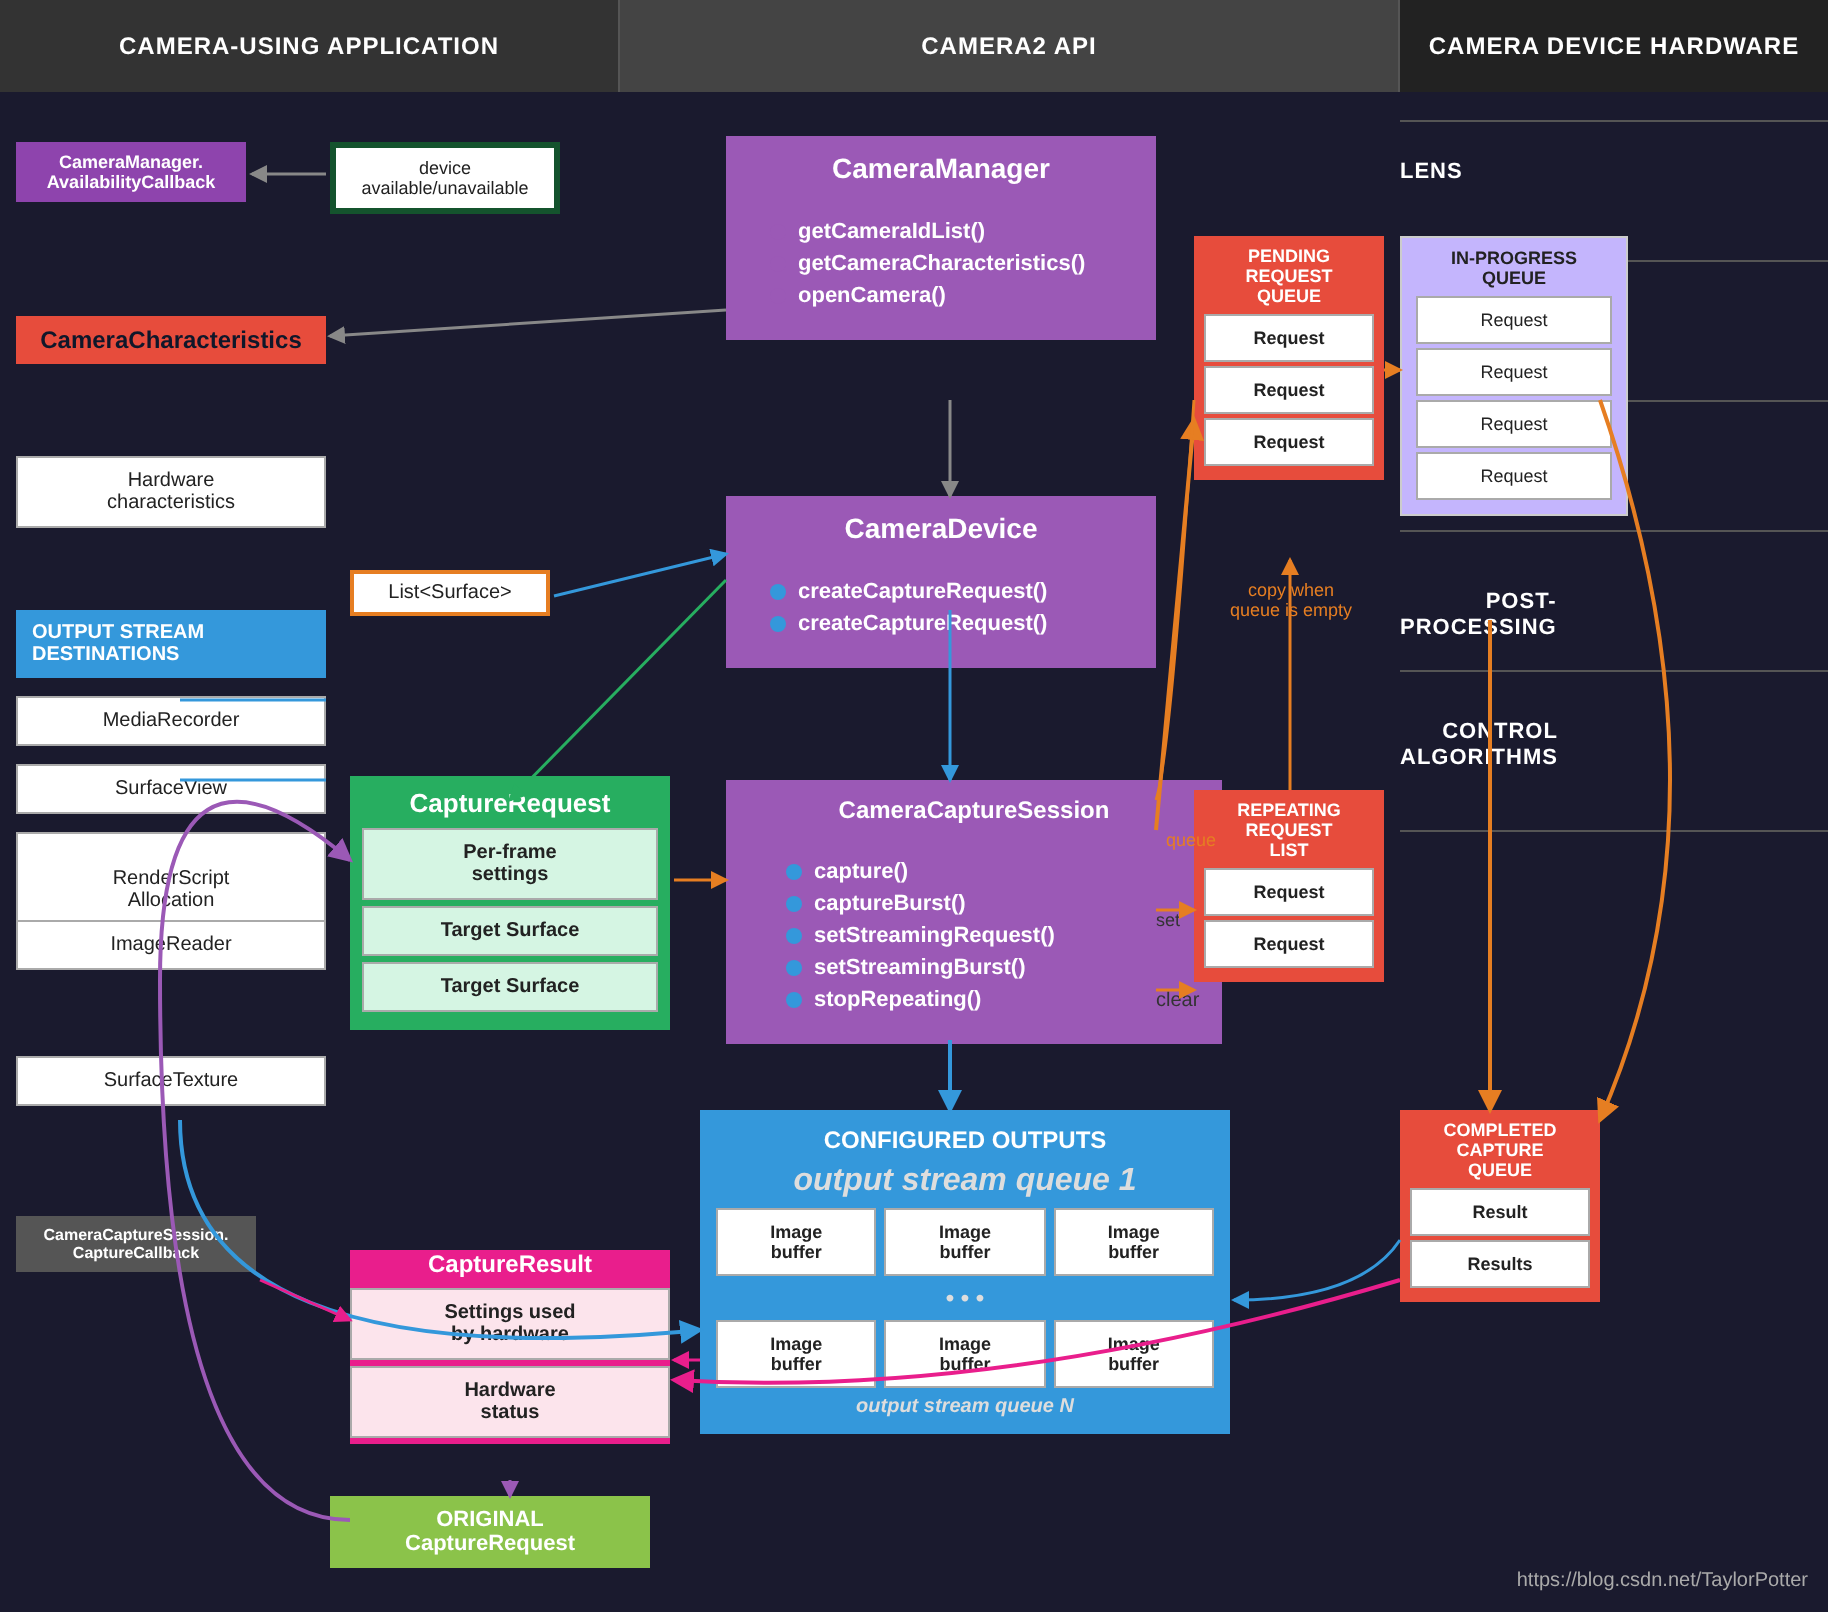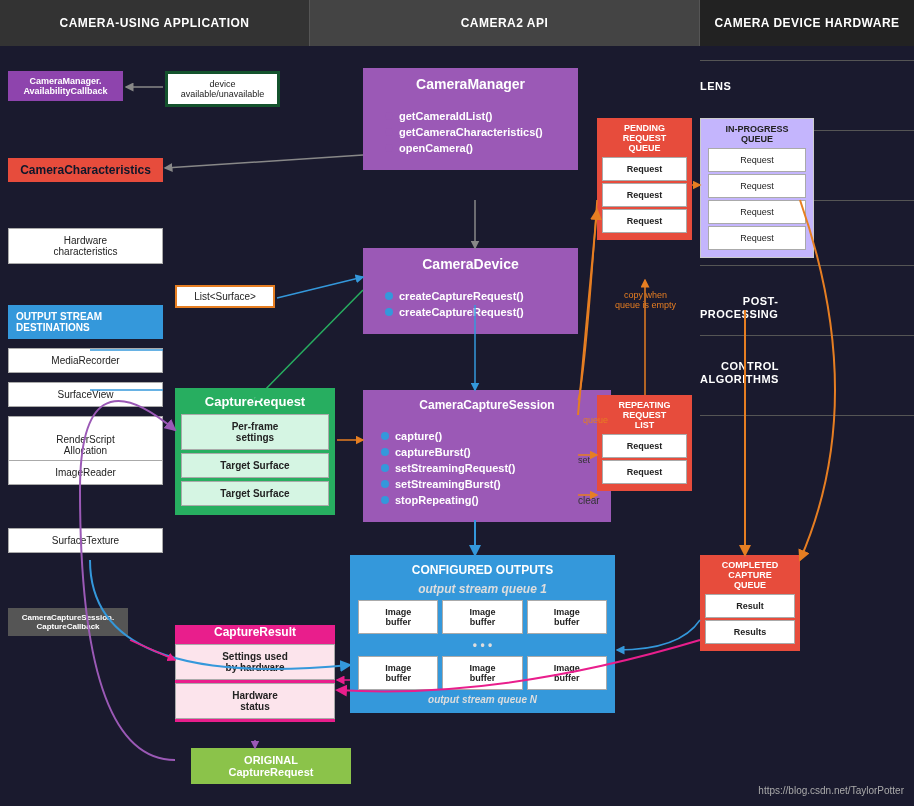--- a/index.html
+++ b/index.html
@@ -357,21 +357,21 @@
 settings</span>
     </div>
     <div class="sub-box" style="margin:3px 0; background:#d5f5e3;">
       <span style="font-size:10px;">Target Surface</span>
     </div>
     <div class="sub-box" style="margin:3px 0; background:#d5f5e3;">
       <span style="font-size:10px;">Target Surface</span>
     </div>
   </div>
 
-  <div class="box box-purple" style="left:363px; top:390px; width:248px; padding:8px 6px 4px;">
+  <div class="box box-purple" style="left:363px; top:390px; width:248px; padding:8px 18px 4px;">
     <div style="margin-bottom:6px; font-size:12px;">CameraCaptureSession</div>
     <div class="method-list">
       <div class="method-item">
         <div class="dot dot-blue"></div>
         <span>capture()</span>
       </div>
       <div class="method-item">
         <div class="dot dot-blue"></div>
         <span>captureBurst()</span>
       </div>
@@ -428,21 +428,21 @@
   <div style="position:absolute; left:578px; top:455px; color:#333; font-size:9px;">
     <span>set</span>
   </div>
 
   <div style="position:absolute; left:578px; top:495px; color:#333; font-size:10px;">
     <span>clear</span>
   </div>
 
   <div class="box box-blue" style="left:350px; top:555px; width:265px; padding:8px;">
     <div style="font-size:12px; font-weight:bold; margin-bottom:5px;">CONFIGURED OUTPUTS</div>
-    <div style="font-style:italic; font-size:12px; color:#ddd; margin-bottom:4px;">output stream queue 1</div>
+    <div style="font-style:italic; font-size:16px; color:#ddd; margin-bottom:4px;">output stream queue 1</div>
     <div style="display:flex; gap:4px; margin-bottom:4px;">
       <div class="sub-box" style="flex:1; font-size:9px; white-space:pre-line;"><span>Image
 buffer</span></div>
       <div class="sub-box" style="flex:1; font-size:9px; white-space:pre-line;"><span>Image
 buffer</span></div>
       <div class="sub-box" style="flex:1; font-size:9px; white-space:pre-line;"><span>Image
 buffer</span></div>
     </div>
     <div style="color:#ddd; font-size:12px; text-align:center; margin:4px 0;">• • •</div>
     <div style="display:flex; gap:4px; margin-bottom:4px;">
@@ -474,21 +474,21 @@
     <div class="sub-box" style="margin:3px 0; background:#fce4ec;">
       <span style="white-space:pre-line;font-size:10px;">Settings used
 by hardware</span>
     </div>
     <div class="sub-box" style="margin:3px 0; background:#fce4ec;">
       <span style="white-space:pre-line;font-size:10px;">Hardware
 status</span>
     </div>
   </div>
 
-  <div class="box box-yellow-green" style="left:191px; top:748px; width:160px; padding:6px; text-align:center;">
+  <div class="box box-yellow-green" style="left:165px; top:748px; width:160px; padding:6px; text-align:center;">
     <span style="white-space:pre-line; font-size:11px;">ORIGINAL
 CaptureRequest</span>
   </div>
 
   <div class="credit">
     <span>https://blog.csdn.net/TaylorPotter</span>
   </div>
 
   <svg class="arrows-svg">
     <defs>

